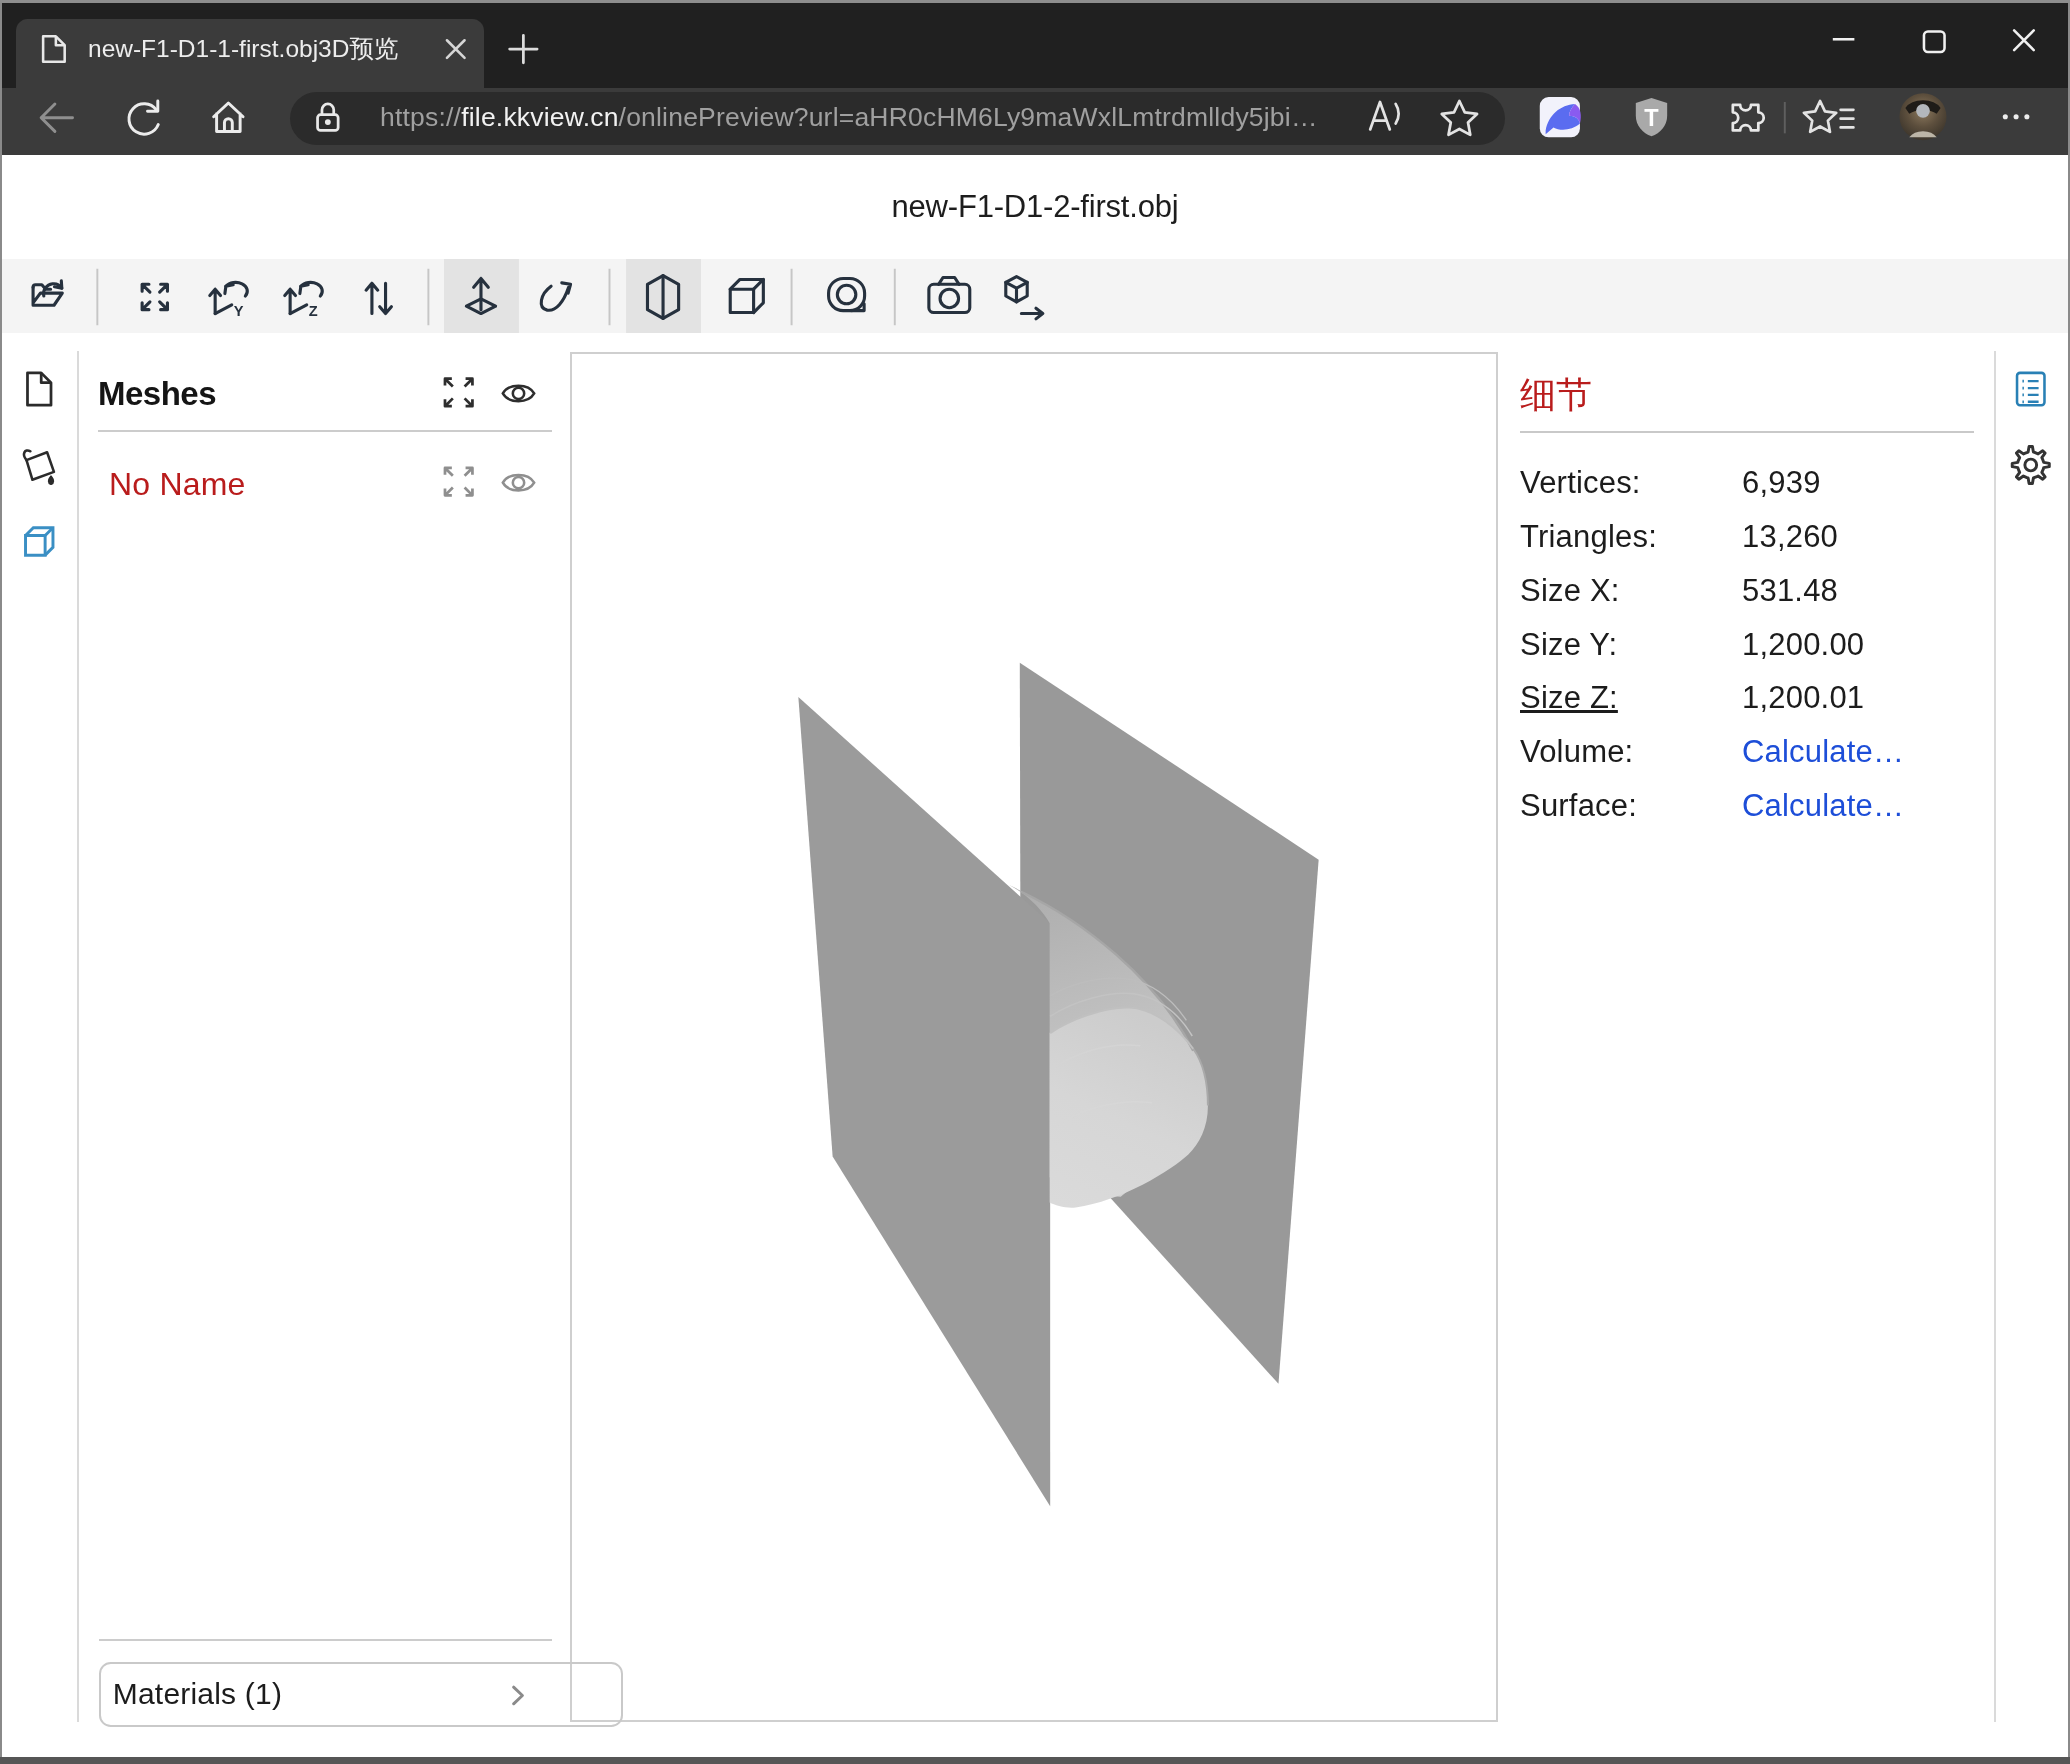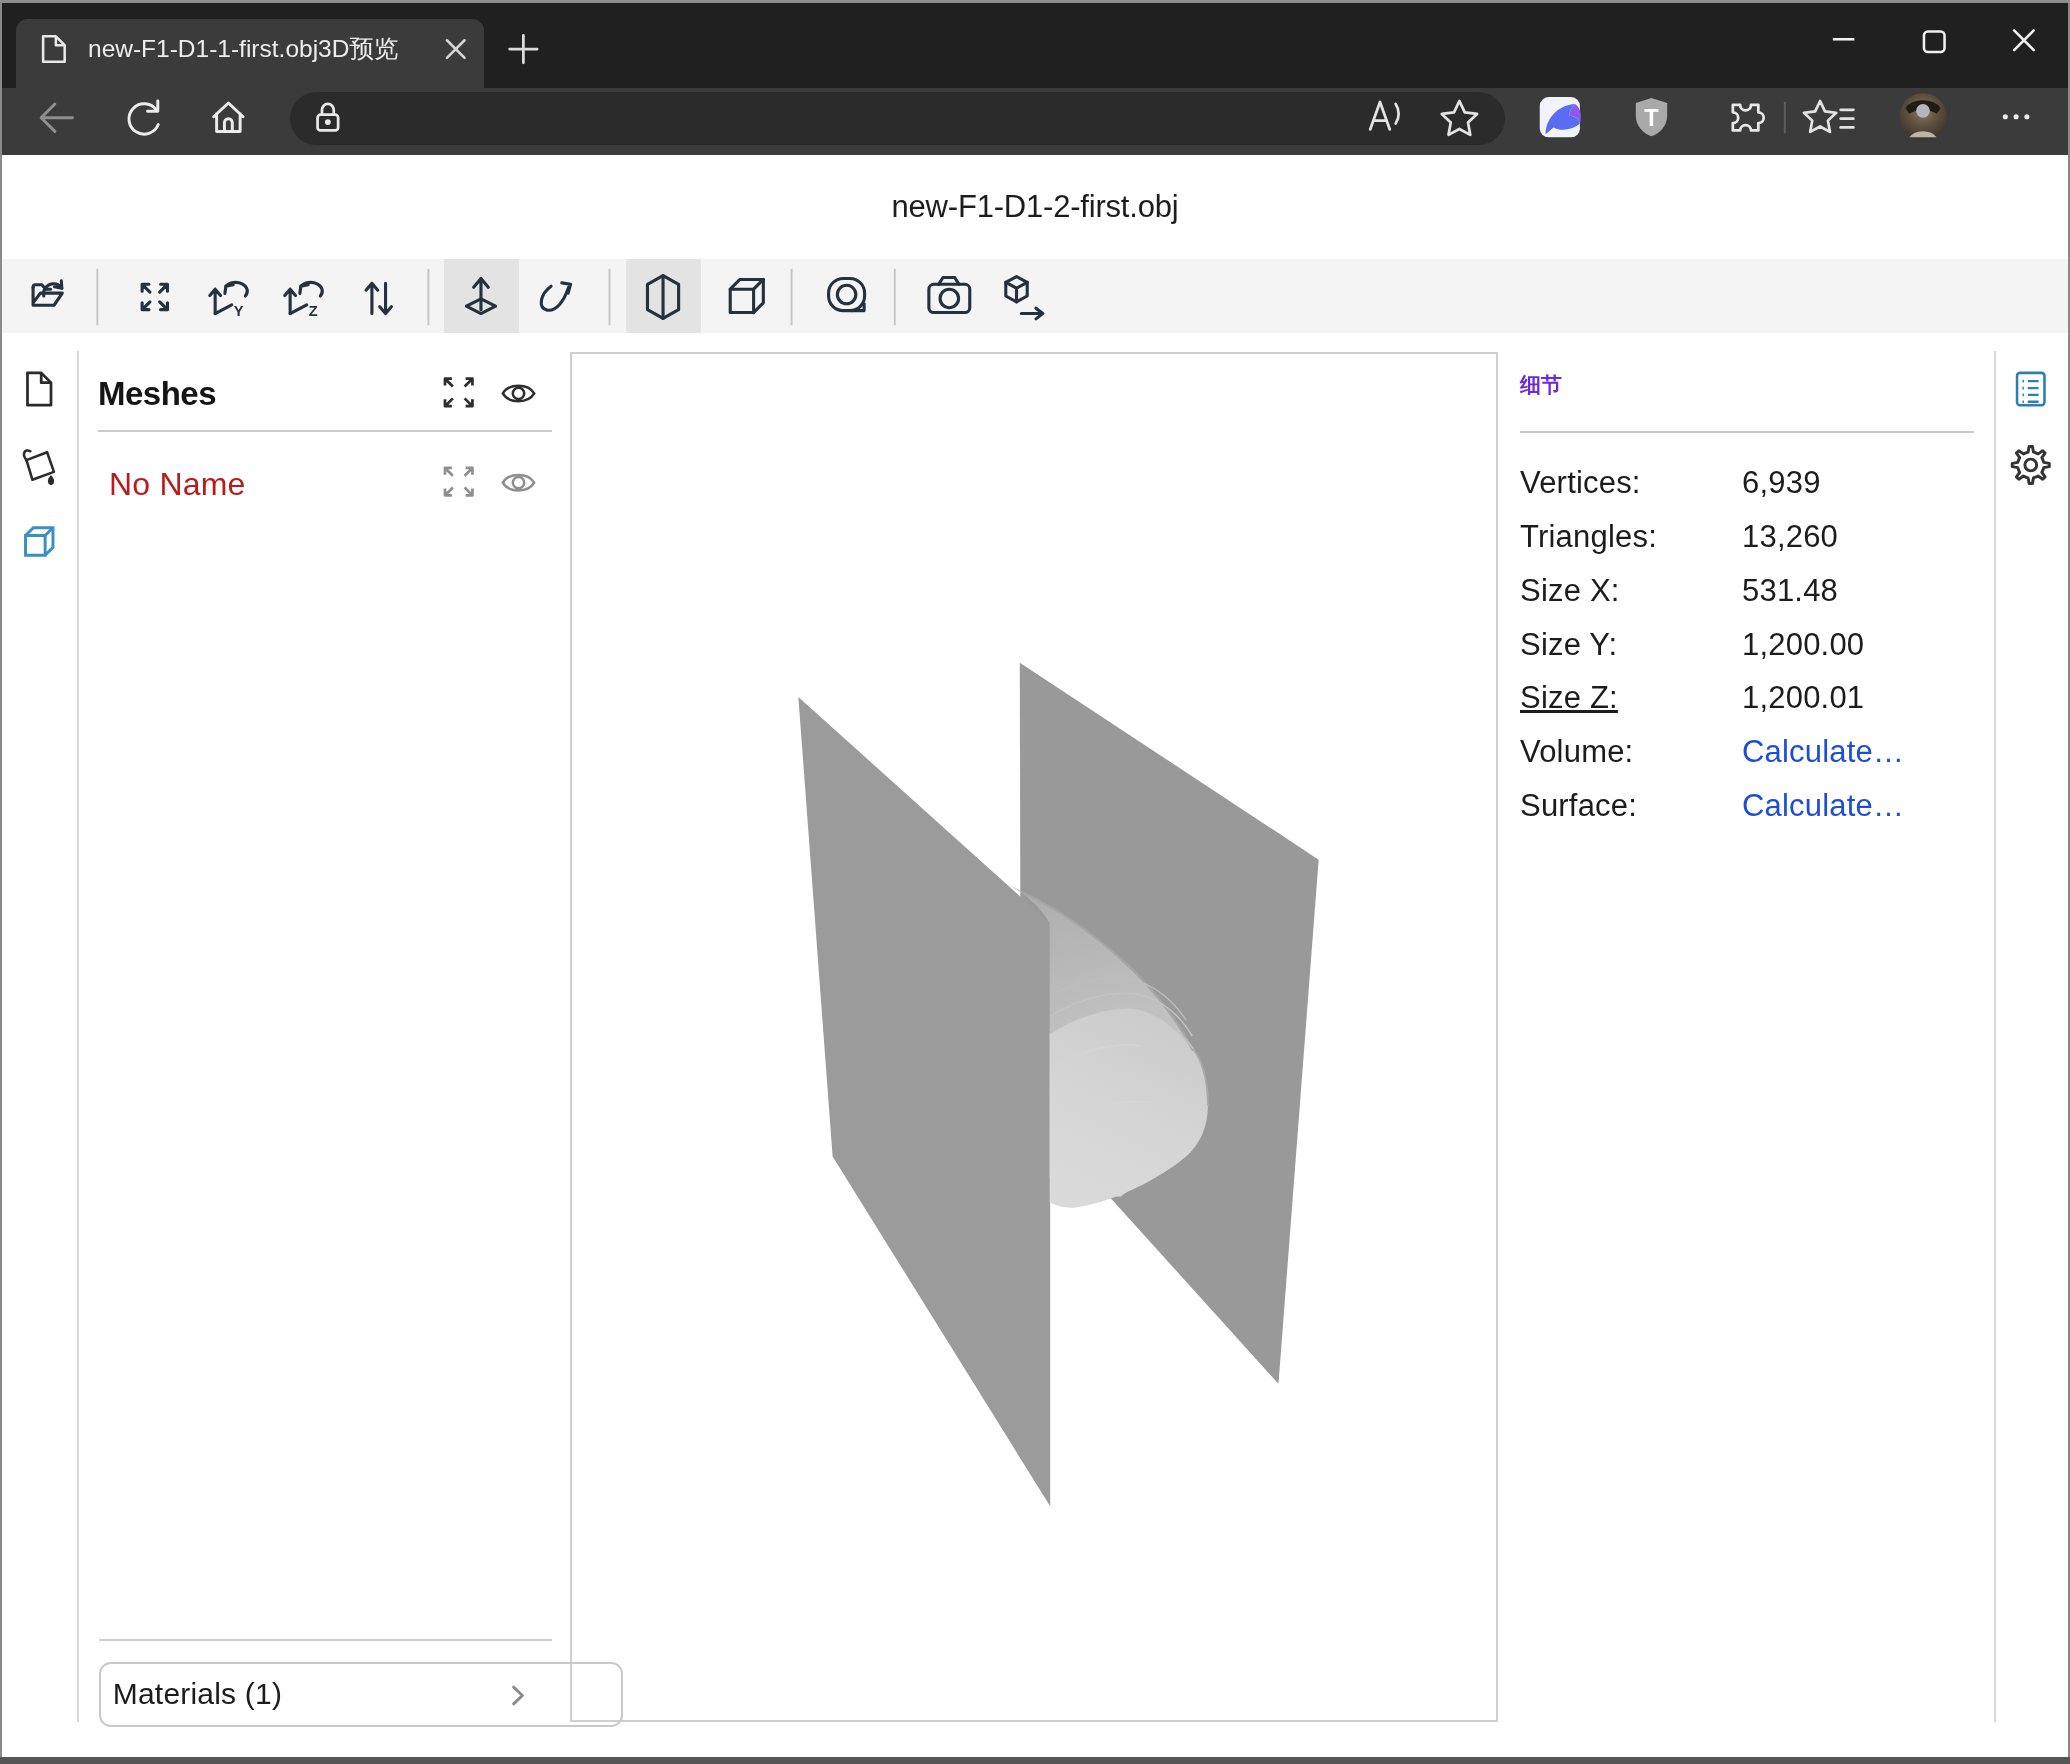--- a/index.html
+++ b/index.html
@@ -28,34 +28,35 @@
   #rrail { position:absolute; left:1992px; top:196px; width:2px; height:1371px; background:#dadada; }
   #vport { position:absolute; left:568px; top:197px; width:928px; height:1370px; border:2px solid #cfcfcf; background:#fff; }
   
   #meshes-h { position:absolute; left:96px; top:220px; font-size:33px; font-weight:700; color:#151515; letter-spacing:-0.5px; }
   #meshes-sep { position:absolute; left:96px; top:275px; width:454px; height:2px; background:#cccccc; }
   #noname { position:absolute; left:107px; top:311px; font-size:32px; color:#b91c1c; letter-spacing:0.2px; }
   #mat-sep { position:absolute; left:97px; top:1484px; width:453px; height:2px; background:#cccccc; }
   #matbtn { position:absolute; left:97px; top:1507px; width:524px; height:65px; border:2px solid #c9c9c9; border-radius:11.8px; }
   #matbtn span { position:absolute; left:11.8px; top:12.7px; font-size:30px; color:#1c1c1c; letter-spacing:0.2px; }
   
-  #det-h { position:absolute; left:1518px; top:216px; font-size:21px; font-weight:700; color:#6d28d9; }
+  #det-h { position:absolute; left:1518px; top:216px; font-size:36px; font-weight:400; color:#b91c1c; }
   #det-sep { position:absolute; left:1518px; top:276px; width:454px; height:2px; background:#c9c9c9; }
   .drow { position:absolute; left:1518px; width:461px; height:43px; font-size:31px; color:#1c1c1c; letter-spacing:0.2px; line-height:43px; }
   .drow .val { position:absolute; left:222px; top:0; }
   .blue { color:#1d4ed8; }
 </style>
 </head>
 <body>
 <div id="win">
   <div id="chrome"></div>
   <div id="tab"></div>
   <div id="addrbar"></div>
   <div id="pill"></div>
   <div id="tabtitle">new-F1-D1-1-first.obj3D预览</div>
+  <div id="urltext"><span>https://</span><b>file.kkview.cn</b><span>/onlinePreview?url=aHR0cHM6Ly9maWxlLmtrdmlldy5jbi…</span></div>
   <div id="chromeicons">
       <svg width="2070" height="155" viewBox="0 0 2112 158" style="position:absolute;left:0;top:0;" fill="none">
 
     <g stroke="#e8e8e8" stroke-width="2.6" stroke-linejoin="round">
       <path d="M44 37 h13 l9 9 v17 h-22 z"></path>
       <path d="M57 37 v9 h9"></path>
     </g>
 
     <path d="M456 41 L474 59 M474 41 L456 59" stroke="#d6d6d6" stroke-width="2.6" stroke-linecap="round"></path>
 

